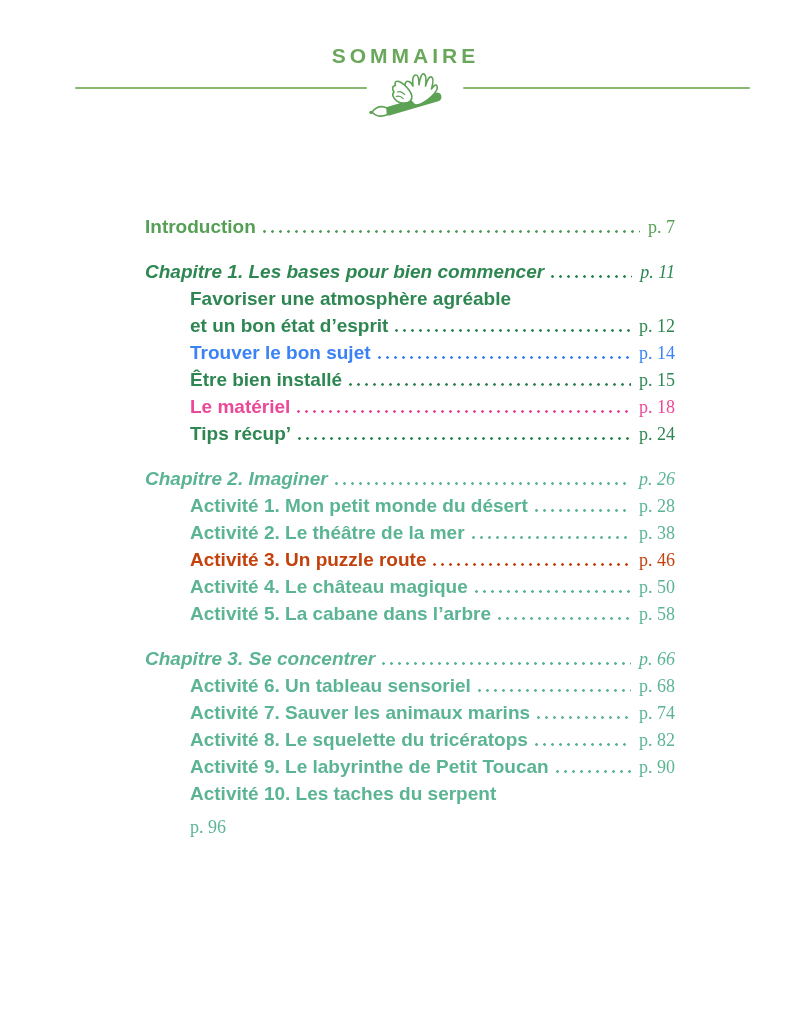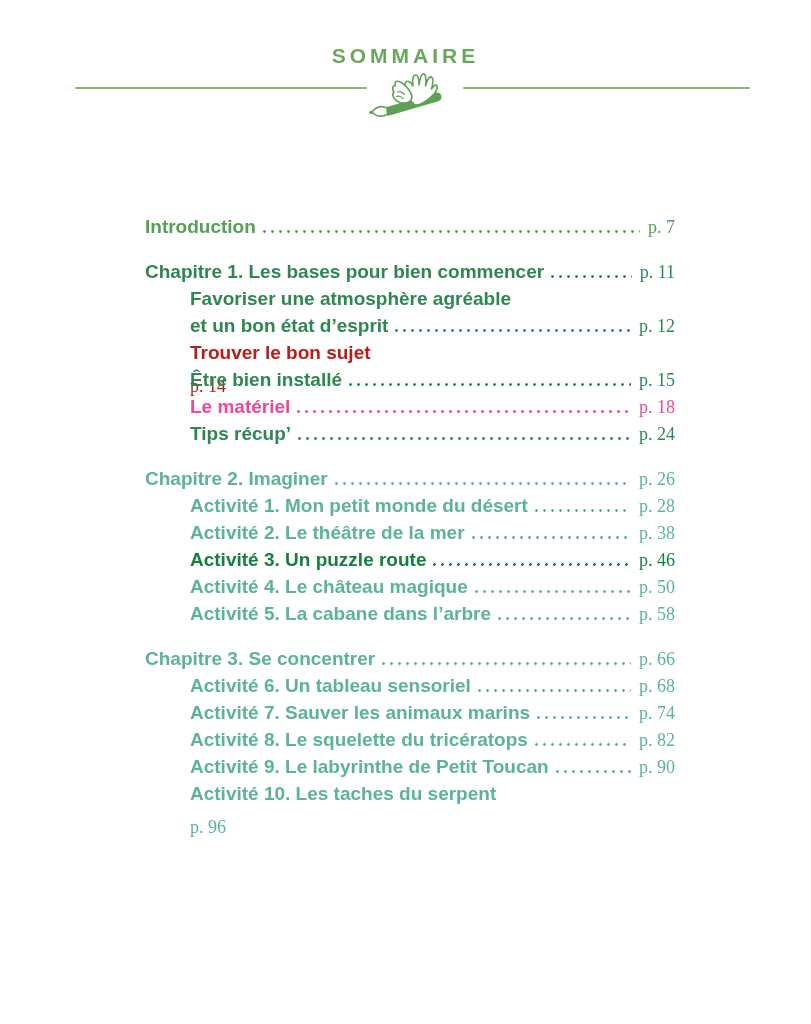--- a/index.html
+++ b/index.html
@@ -56,21 +56,21 @@
   }
   .toc-row {
     display: flex;
     align-items: baseline;
     height: 27px;
     line-height: 27px;
     font-size: 19px;
     font-weight: bold;
   }
   .toc-row.indent { padding-left: 45px; }
-  .toc-row.gap    { margin-top: 18px; }
+  .toc-row.gap    { margin-top: 18px; font-style: italic; }
 
   .toc-row .label {
     white-space: nowrap;
     flex: 0 0 auto;
   }
   .toc-row .leader {
     flex: 1 1 auto;
     height: 3px;
     align-self: flex-end;
     margin: 0 8px 7px 7px;
@@ -137,21 +137,21 @@
       <span class="pagenum">p. 11</span>
     </div>
     <div class="toc-row indent" style="color: rgb(46, 135, 82);">
       <span class="label">Favoriser une atmosphère agréable</span>
     </div>
     <div class="toc-row indent" style="color: rgb(46, 135, 82);">
       <span class="label">et un bon état d’esprit</span>
       <span class="leader"></span>
       <span class="pagenum">p. 12</span>
     </div>
-    <div class="toc-row indent" style="color: #b91c1c; flex-direction: column;">
+    <div class="toc-row indent" style="color: #3b82f6;">
       <span class="label">Trouver le bon sujet</span>
       <span class="leader"></span>
       <span class="pagenum">p. 14</span>
     </div>
     <div class="toc-row indent" style="color: rgb(46, 135, 82);">
       <span class="label">Être bien installé</span>
       <span class="leader"></span>
       <span class="pagenum">p. 15</span>
     </div>
     <div class="toc-row indent" style="color: #ec4899;">
@@ -172,21 +172,21 @@
     <div class="toc-row indent" style="color: rgb(91, 180, 147);">
       <span class="label">Activité 1. Mon petit monde du désert</span>
       <span class="leader"></span>
       <span class="pagenum">p. 28</span>
     </div>
     <div class="toc-row indent" style="color: rgb(91, 180, 147);">
       <span class="label">Activité 2. Le théâtre de la mer</span>
       <span class="leader"></span>
       <span class="pagenum">p. 38</span>
     </div>
-    <div class="toc-row indent" style="color: #15803d;">
+    <div class="toc-row indent" style="color: #c2410c;">
       <span class="label">Activité 3. Un puzzle route</span>
       <span class="leader"></span>
       <span class="pagenum">p. 46</span>
     </div>
     <div class="toc-row indent" style="color: rgb(91, 180, 147);">
       <span class="label">Activité 4. Le château magique</span>
       <span class="leader"></span>
       <span class="pagenum">p. 50</span>
     </div>
     <div class="toc-row indent" style="color: rgb(91, 180, 147);">

